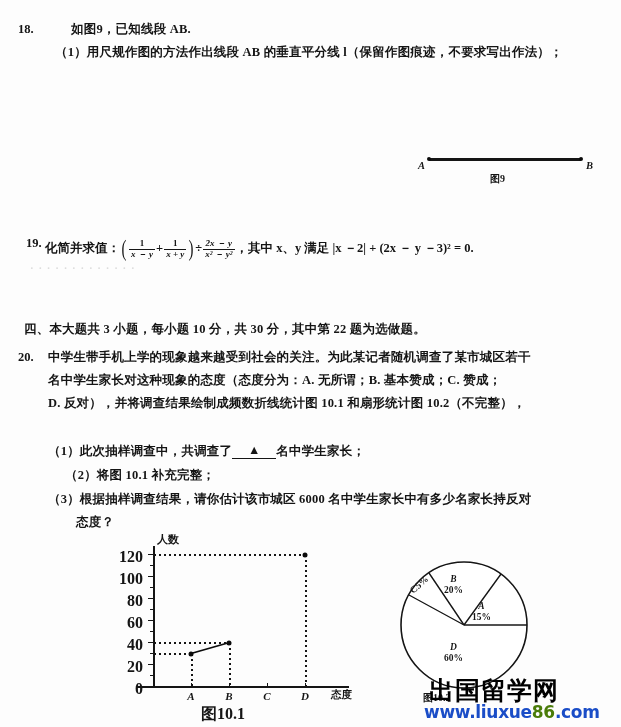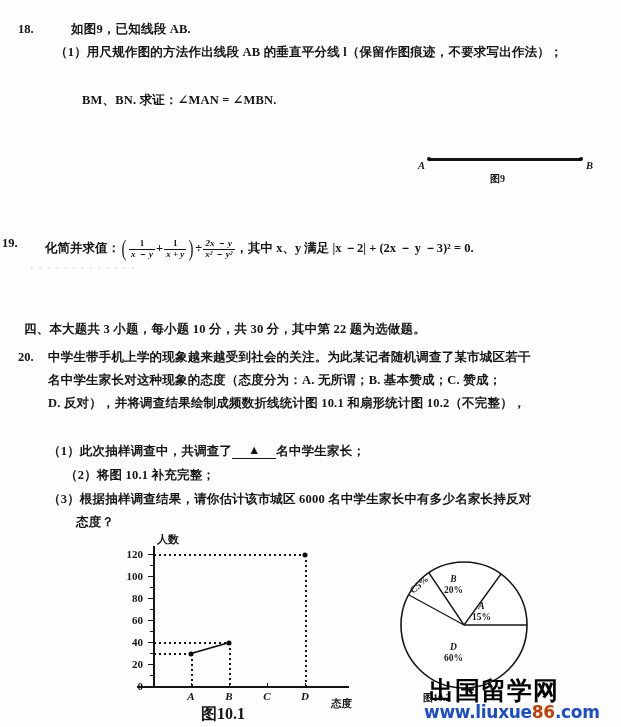--- a/index.html
+++ b/index.html
@@ -149,21 +149,21 @@
   }
   #chart101 .ytickminor {
     position: absolute;
     left: 55px;
     width: 4px;
     height: 1.2px;
     background: #1a1a1a;
   }
   #chart101 .ylab {
     position: absolute;
-    font-size: 11px;
+    font-size: 16px;
     font-weight: bold;
     text-align: right;
     width: 26px;
     left: 22px;
   }
   #chart101 .xtick {
     position: absolute;
     top: 145px;
     width: 1.4px;
     height: 5px;
@@ -181,21 +181,21 @@
     position: absolute;
     left: 62px;
     top: -6px;
     font-size: 11px;
     font-weight: bold;
     text-align: center;
   }
   #chart101 .axname-x {
     position: absolute;
     left: 236px;
-    top: 159px;
+    top: 150px;
     font-size: 10.5px;
     font-weight: bold;
   }
   #chart101 .cap {
     position: absolute;
     left: 106px;
     top: 166px;
     font-size: 16px;
     font-weight: bold;
   }
@@ -268,51 +268,50 @@
     position: absolute;
     left: 0px;
     top: 26px;
     font-family: "DejaVu Sans", sans-serif;
     font-size: 17px;
     font-weight: bold;
     color: #1f4fc4;
     letter-spacing: -0.3px;
     line-height: 1;
   }
-  #watermark .wm-url .hl { color: #c2410c; }
+  #watermark .wm-url .hl { color: #4d7c0f; }
   
   .ghost {
     position: absolute;
     font-size: 11px;
     font-weight: bold;
     color: #d8d8d8;
     white-space: nowrap;
     letter-spacing: 1px;
   }
 </style>
 </head>
 <body>
 
 <div class="page">
 
   <div class="num" style="left:18px; top:22px;">18.</div>
   <div class="qline" style="left:35px; top:22px;margin-left:36px;">如图9，已知线段 AB.</div>
   <div class="qline" style="left:55px; top:45px;">（1）用尺规作图的方法作出线段 AB 的垂直平分线 l（保留作图痕迹，不要求写出作法）；</div>
-  <div class="qline" style="left:82px; top:93px;">BM、BN. 求证：∠MAN = ∠MBN.</div>
 
   <div id="fig9">
     <div class="seg"></div>
     <div class="dot dotA"></div>
     <div class="dot dotB"></div>
     <div class="lbl lblA">A</div>
     <div class="lbl lblB">B</div>
     <div class="cap">图9</div>
   </div>
 
-  <div class="num" style="left:2px; top:236px;">19.</div>
+  <div class="num" style="left:26px; top:236px;">19.</div>
   <div class="math" style="left:45px; top:236px;">
     <span>化简并求值：</span><span class="paren">(</span><span class="frac"><span class="n">1</span><span class="d ital">x － y</span></span><span>+</span><span class="frac"><span class="n">1</span><span class="d ital">x + y</span></span><span class="paren">)</span><span>÷</span><span class="frac"><span class="n ital">2x － y</span><span class="d ital">x² － y²</span></span><span>，其中 x、y 满足 |x －2| + (2x － y －3)² = 0.</span>
   </div>
   <div class="ghost" style="left:30px; top:262px;">· ·   ·  ·   ·        ·  ·    ·         ·      ·       ·   ·   ·</div>
 
   <div class="qline" style="left:24px; top:322px;">四、本大题共 3 小题，每小题 10 分，共 30 分，其中第 22 题为选做题。</div>
 
   <div class="num" style="left:18px; top:350px;">20.</div>
   <div class="qline" style="left:48px; top:373px;">名中学生家长对这种现象的态度（态度分为：A. 无所谓；B. 基本赞成；C. 赞成；</div>
   <div class="qline" style="left:48px; top:350px;">中学生带手机上学的现象越来越受到社会的关注。为此某记者随机调查了某市城区若干</div>

